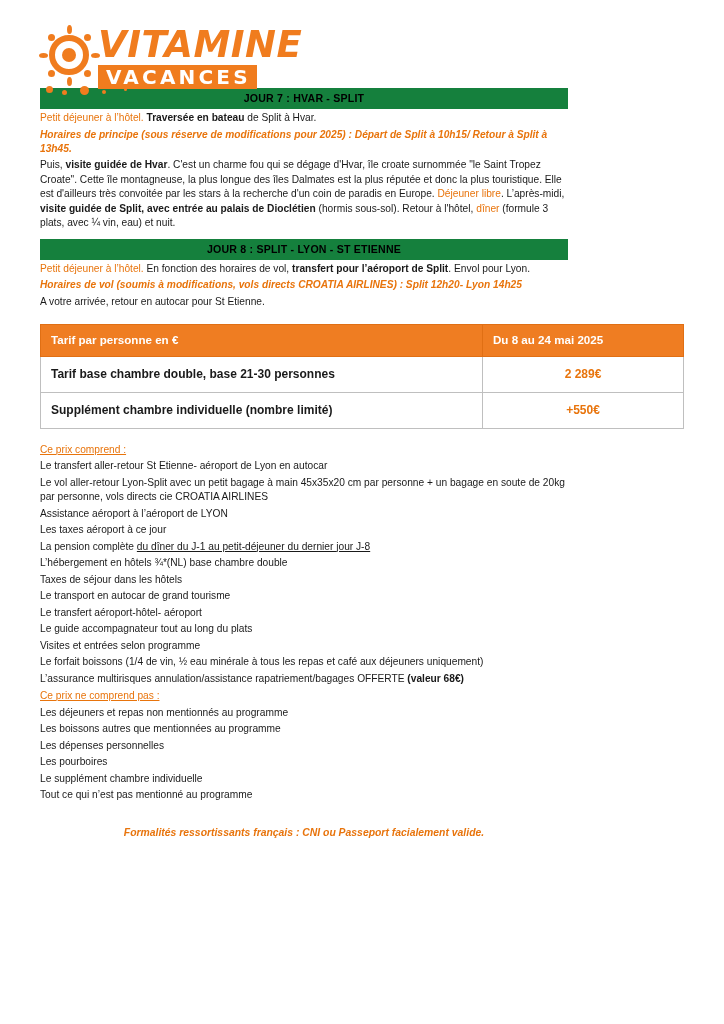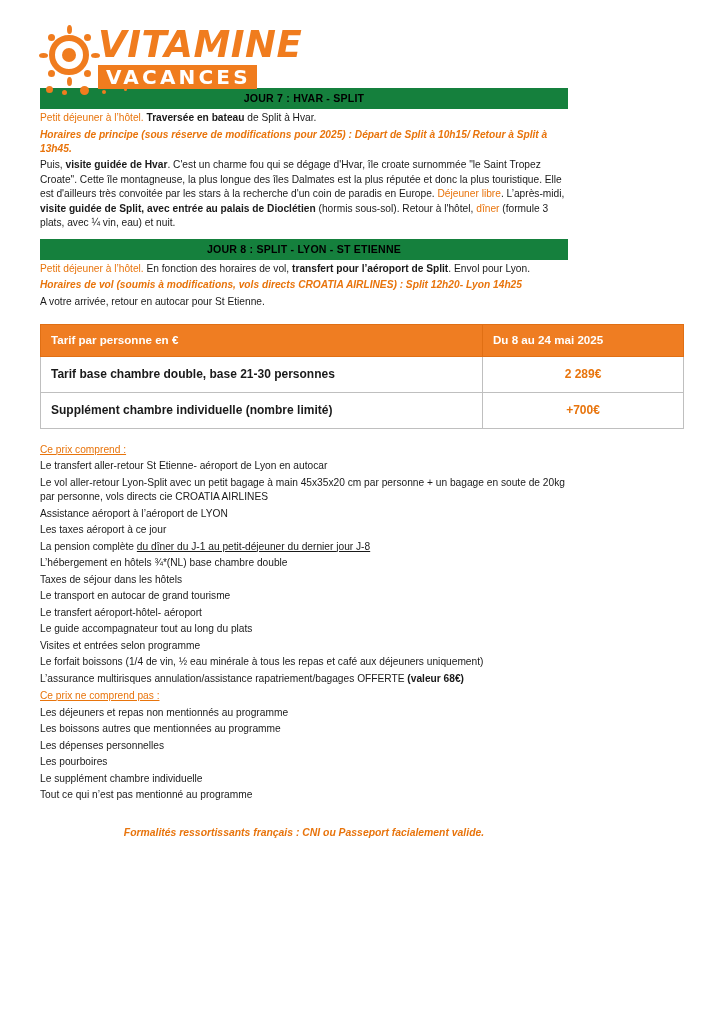--- a/index.html
+++ b/index.html
@@ -230,21 +230,21 @@
         <th class="right-col">Du 8 au 24 mai 2025</th>
       </tr>
     </thead>
     <tbody>
       <tr>
         <td>Tarif base chambre double, base 21-30 personnes</td>
         <td class="price">2 289€</td>
       </tr>
       <tr>
         <td>Supplément chambre individuelle (nombre limité)</td>
-        <td class="price">+700€</td>
+        <td class="price">+550€</td>
       </tr>
     </tbody>
   </table>
 
   <div class="section-title">Ce prix comprend :</div>
   <div>
     <div class="list-line"><span>Le transfert aller-retour St Etienne- aéroport de Lyon en autocar</span></div>
     <div class="list-line"><span>Le vol aller-retour Lyon-Split avec un petit bagage à main 45x35x20 cm par personne + un bagage en soute de 20kg par personne, vols directs cie CROATIA AIRLINES</span></div>
     <div class="list-line"><span>Assistance aéroport à l’aéroport de LYON</span></div>
     <div class="list-line"><span>Les taxes aéroport à ce jour</span></div>

